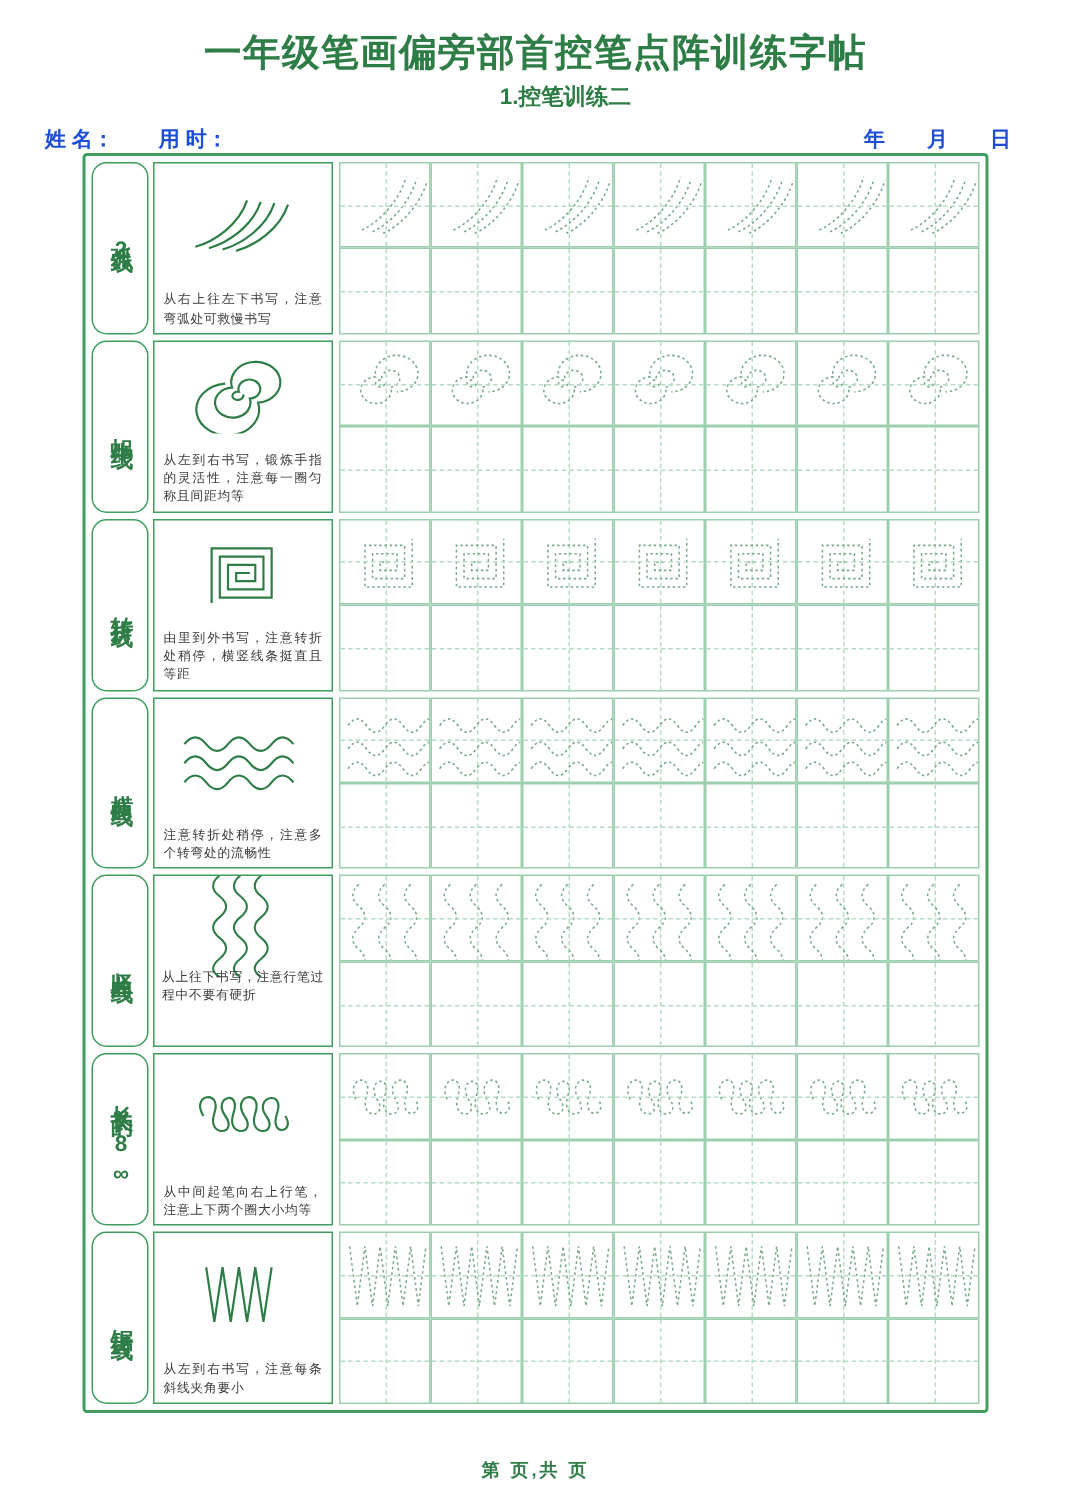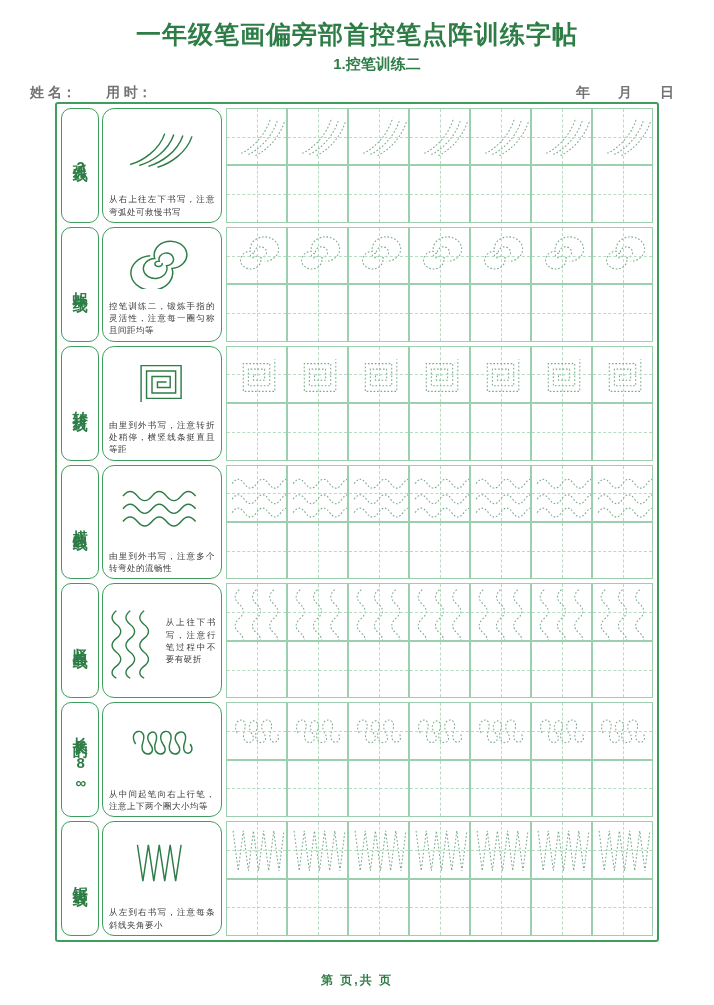--- a/index.html
+++ b/index.html
@@ -30,21 +30,21 @@
     margin-top:4px;
     font-weight:bold;
     margin-left:40px;
   }
   .infoline{
     margin:10px 30px 0 30px;
     display:flex;
     align-items:center;
     font-size:14px;
     font-weight:bold;
-    color:#737373;
+    color:#1d4ed8;
   }
   .infoline .nm{margin-left:30px;text-align:right;}
   .infoline .sp{flex:1;}
   .infoline .d1{margin-right:28px;}
   .infoline .d2{margin-right:28px;}
   .infoline .d3{margin-right:10px;}
 
   .outer{
     position:absolute;
     left:55px;top:102px;
@@ -79,41 +79,41 @@
     text-orientation:upright;
     font-size:15px;
     font-weight:bold;
     color:#2e7d46;
     letter-spacing:3px;
     line-height:1.1;
   }
   .demo-cell{
     width:120px;
     border:1.5px solid #3f9e5e;
-    border-radius:12px;
+    border-radius:0;
     box-sizing:border-box;
     margin-right:4px;
     display:flex;flex-direction:column;
     background:#fff;
     overflow:hidden;
   }
   .demo-art{
     flex:1;
     display:flex;align-items:center;justify-content:center;
     min-height:0;
   }
   .demo-text{
     font-size:8.5px;
     line-height:1.45;
     color:#3a3a3a;
     padding:2px 6px 4px 6px;
     text-align:justify;
     letter-spacing:0.5px;
   }
-  .demo-cell.side{flex-direction:row;align-items:center;}
+  .demo-cell.side{flex-direction:column;align-items:center;}
   .demo-cell.side .demo-art{flex:1.15;}
   .demo-cell.side .demo-text{flex:1;padding:2px 5px;}
 
   .grid-area{
     flex:1;
     display:grid;
     gap:0px;
   }
   .gcell{
     border:0.8px solid #9ccfae;
@@ -241,21 +241,21 @@
       <div class="row">
         <div class="label-cell">
           <div class="vlabel">蜗牛线</div>
         </div>
         <div class="demo-cell">
           <div class="demo-art">
             <svg viewBox="0 0 110 56" width="100" height="52">
               <path class="solid-demo" d="M55 28 m0 0 a4 3 0 1 1 -3 -2 a8 7 0 1 1 8 5 a13 11 0 1 1 -13 -8 a18 15 0 1 1 19 11 a23 19 0 1 1 -24 -14"></path>
             </svg>
           </div>
-          <div class="demo-text">控笔训练二，锻炼手指的灵活性，注意每一圈匀称且间距均等</div>
+          <div class="demo-text">从左到右书写，锻炼手指的灵活性，注意每一圈匀称且间距均等</div>
         </div>
         <div class="grid-area" style="grid-template-columns: repeat(7, 1fr); grid-template-rows: repeat(2, 1fr);">
             <div class="gcell">
               <svg viewBox="0 0 58 50" preserveAspectRatio="none">
                 <path class="dotted" d="M29 25 a3 2 0 1 1 -2 -2 a6 5 0 1 1 6 4 a10 8 0 1 1 -10 -6 a14 11 0 1 1 14 9"></path>
               </svg>
             </div>
             <div class="gcell">
               <svg viewBox="0 0 58 50" preserveAspectRatio="none">
                 <path class="dotted" d="M29 25 a3 2 0 1 1 -2 -2 a6 5 0 1 1 6 4 a10 8 0 1 1 -10 -6 a14 11 0 1 1 14 9"></path>
@@ -359,21 +359,21 @@
           <div class="vlabel">横曲线</div>
         </div>
         <div class="demo-cell">
           <div class="demo-art">
             <svg viewBox="0 0 110 56" width="100" height="52">
               <path class="solid-demo" d="M12 16 q8 -10 16 0 q8 10 16 0 q8 -10 16 0 q8 10 16 0 q8 -10 16 0"></path>
               <path class="solid-demo" d="M12 30 q8 -10 16 0 q8 10 16 0 q8 -10 16 0 q8 10 16 0 q8 -10 16 0"></path>
               <path class="solid-demo" d="M12 44 q8 -10 16 0 q8 10 16 0 q8 -10 16 0 q8 10 16 0 q8 -10 16 0"></path>
             </svg>
           </div>
-          <div class="demo-text">由里到外书写，注意多个转弯处的流畅性</div>
+          <div class="demo-text">注意转折处稍停，注意多个转弯处的流畅性</div>
         </div>
         <div class="grid-area" style="grid-template-columns: repeat(7, 1fr); grid-template-rows: repeat(2, 1fr);">
             <div class="gcell">
               <svg viewBox="0 0 58 50" preserveAspectRatio="none">
                 <path class="dotted" d="M5 16 q6 -8 12 0 q6 8 12 0 q6 -8 12 0 q6 8 12 0 q6 -8 11 0"></path>
                 <path class="dotted" d="M5 30 q6 -8 12 0 q6 8 12 0 q6 -8 12 0 q6 8 12 0 q6 -8 11 0"></path>
                 <path class="dotted" d="M5 42 q6 -8 12 0 q6 8 12 0 q6 -8 12 0 q6 8 12 0 q6 -8 11 0"></path>
               </svg>
             </div>
             <div class="gcell">

